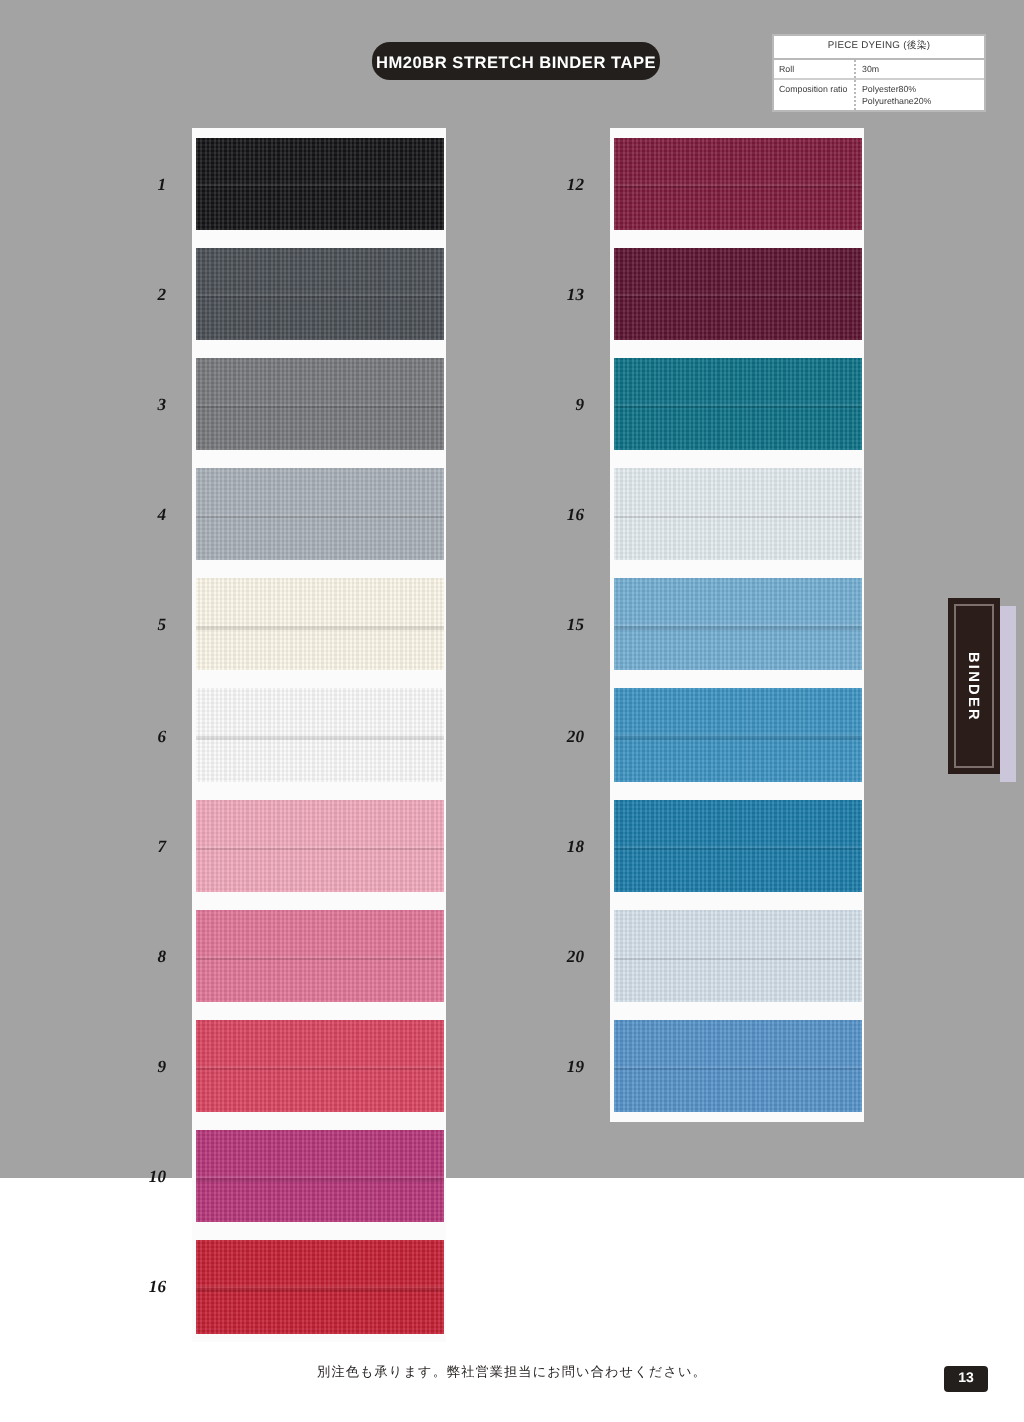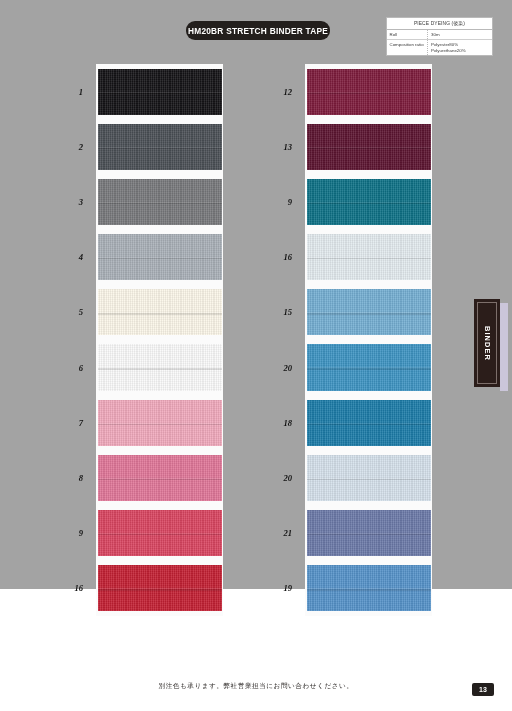--- a/index.html
+++ b/index.html
@@ -278,20 +278,24 @@
       </div>
       <div class="swatch-card">
         <span class="swatch-number">8</span>
         <div class="tape" style="background: rgb(224, 118, 152);"></div>
       </div>
       <div class="swatch-card">
         <span class="swatch-number">9</span>
         <div class="tape" style="background: rgb(217, 68, 96);"></div>
       </div>
       <div class="swatch-card">
+        <span class="swatch-number">10</span>
+        <div class="tape" style="background: rgb(181, 54, 122);"></div>
+      </div>
+      <div class="swatch-card">
         <span class="swatch-number">16</span>
         <div class="tape" style="background: rgb(195, 32, 51);"></div>
       </div>
     </div>
 
   <div class="swatch-column" id="column-right">
       <div class="swatch-card">
         <span class="swatch-number">12</span>
         <div class="tape" style="background: rgb(125, 27, 60);"></div>
       </div>
@@ -315,24 +319,20 @@
         <span class="swatch-number">20</span>
         <div class="tape" style="background: rgb(61, 147, 194);"></div>
       </div>
       <div class="swatch-card">
         <span class="swatch-number">18</span>
         <div class="tape" style="background: rgb(27, 123, 168);"></div>
       </div>
       <div class="swatch-card">
         <span class="swatch-number">20</span>
         <div class="tape" style="background: rgb(212, 224, 234);"></div>
-      </div>
-      <div class="swatch-card">
-        <span class="swatch-number">21</span>
-        <div class="tape" style="background: rgb(107, 121, 168);"></div>
       </div>
       <div class="swatch-card">
         <span class="swatch-number">19</span>
         <div class="tape" style="background: rgb(85, 146, 201);"></div>
       </div>
     </div>
 
   <div id="side-tab-shadow"></div>
   <div id="side-tab">
     <span class="tab-text">BINDER</span>

